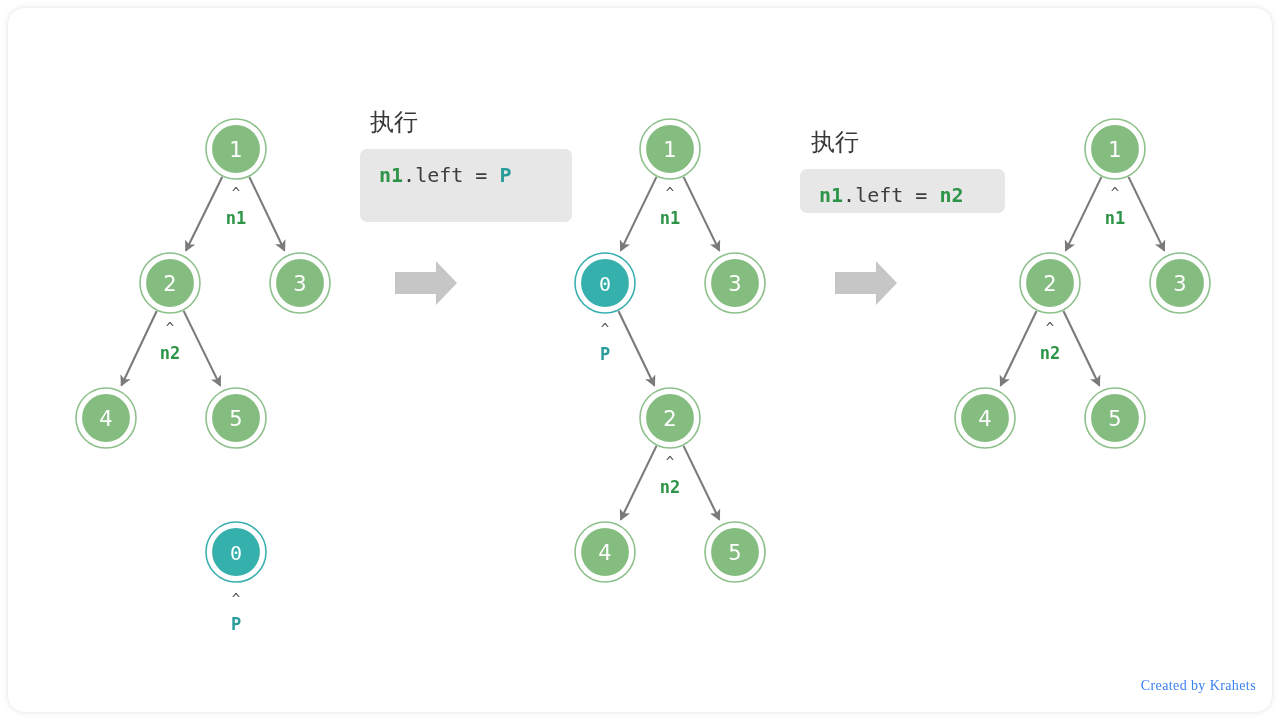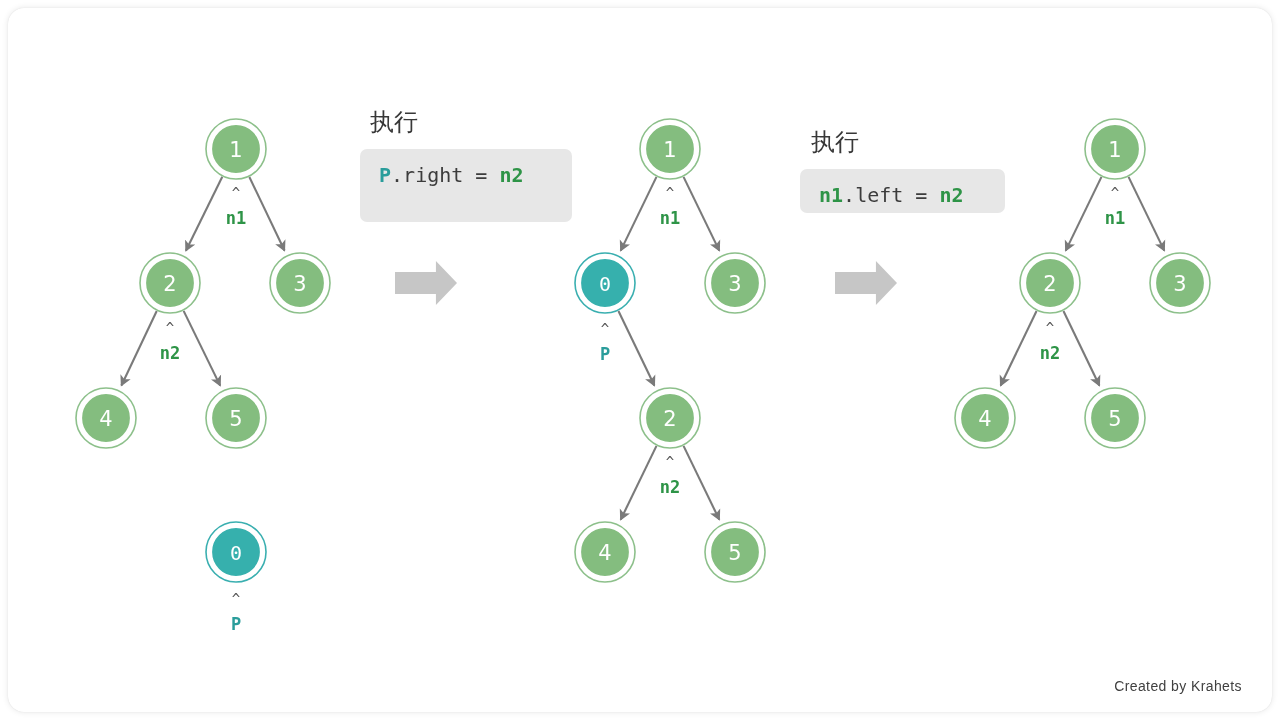--- a/index.html
+++ b/index.html
@@ -104,24 +104,24 @@
     color: #3c3c3c;
     padding: 10px 19px;
     white-space: pre;
     box-sizing: border-box;
   }
   .codebox .tok-n { color: #2e9447; font-weight: bold; }
   .codebox .tok-p { color: #2a9d9b; font-weight: bold; }
   .codebox .tok-d { color: #3c3c3c; }
   .watermark {
     position: absolute;
-    right: 30px;
+    right: 16px;
     bottom: 18px;
-    color: #404040;
-    font-family: Liberation Sans, sans-serif;
+    color: #3b82f6;
+    font-family: Liberation Serif, serif;
     font-size: 14px;
     letter-spacing: 0.4px;
     white-space: nowrap;
   }
 </style>
 </head>
 <body>
 
 <div id="canvas">
   <div id="card">
@@ -269,20 +269,20 @@
           </g>
         </g>
       <g id="block-arrows-layer">
           <polygon points="387,264 427.92,264 427.92,253 449,275 427.92,297 427.92,286 387,286" class="blockarrow"></polygon>
           <polygon points="827,264 867.92,264 867.92,253 889,275 867.92,297 867.92,286 827,286" class="blockarrow"></polygon>
         </g>
     </svg>
 
     <div id="overlay">
         <div class="cjk-label" style="left: 362px; top: 98px;">执行</div>
-        <div class="codebox" style="left: 352px; top: 141px; width: 212px; height: 73px;"><div><span class="tok-p">P</span><span class="tok-d">.right = </span><span class="tok-n">n2</span></div></div>
+        <div class="codebox" style="left: 352px; top: 141px; width: 212px; height: 73px;"><div><span class="tok-n">n1</span><span class="tok-d">.left = </span><span class="tok-p">P</span></div></div>
         <div class="cjk-label" style="left: 803px; top: 118px;">执行</div>
         <div class="codebox" style="left: 792px; top: 161px; width: 205px; height: 44px;"><div><span class="tok-n">n1</span><span class="tok-d">.left = </span><span class="tok-n">n2</span></div></div>
       </div>
 
     <div class="watermark">Created by Krahets</div>
   </div>
 </div>
 
 </body></html>

